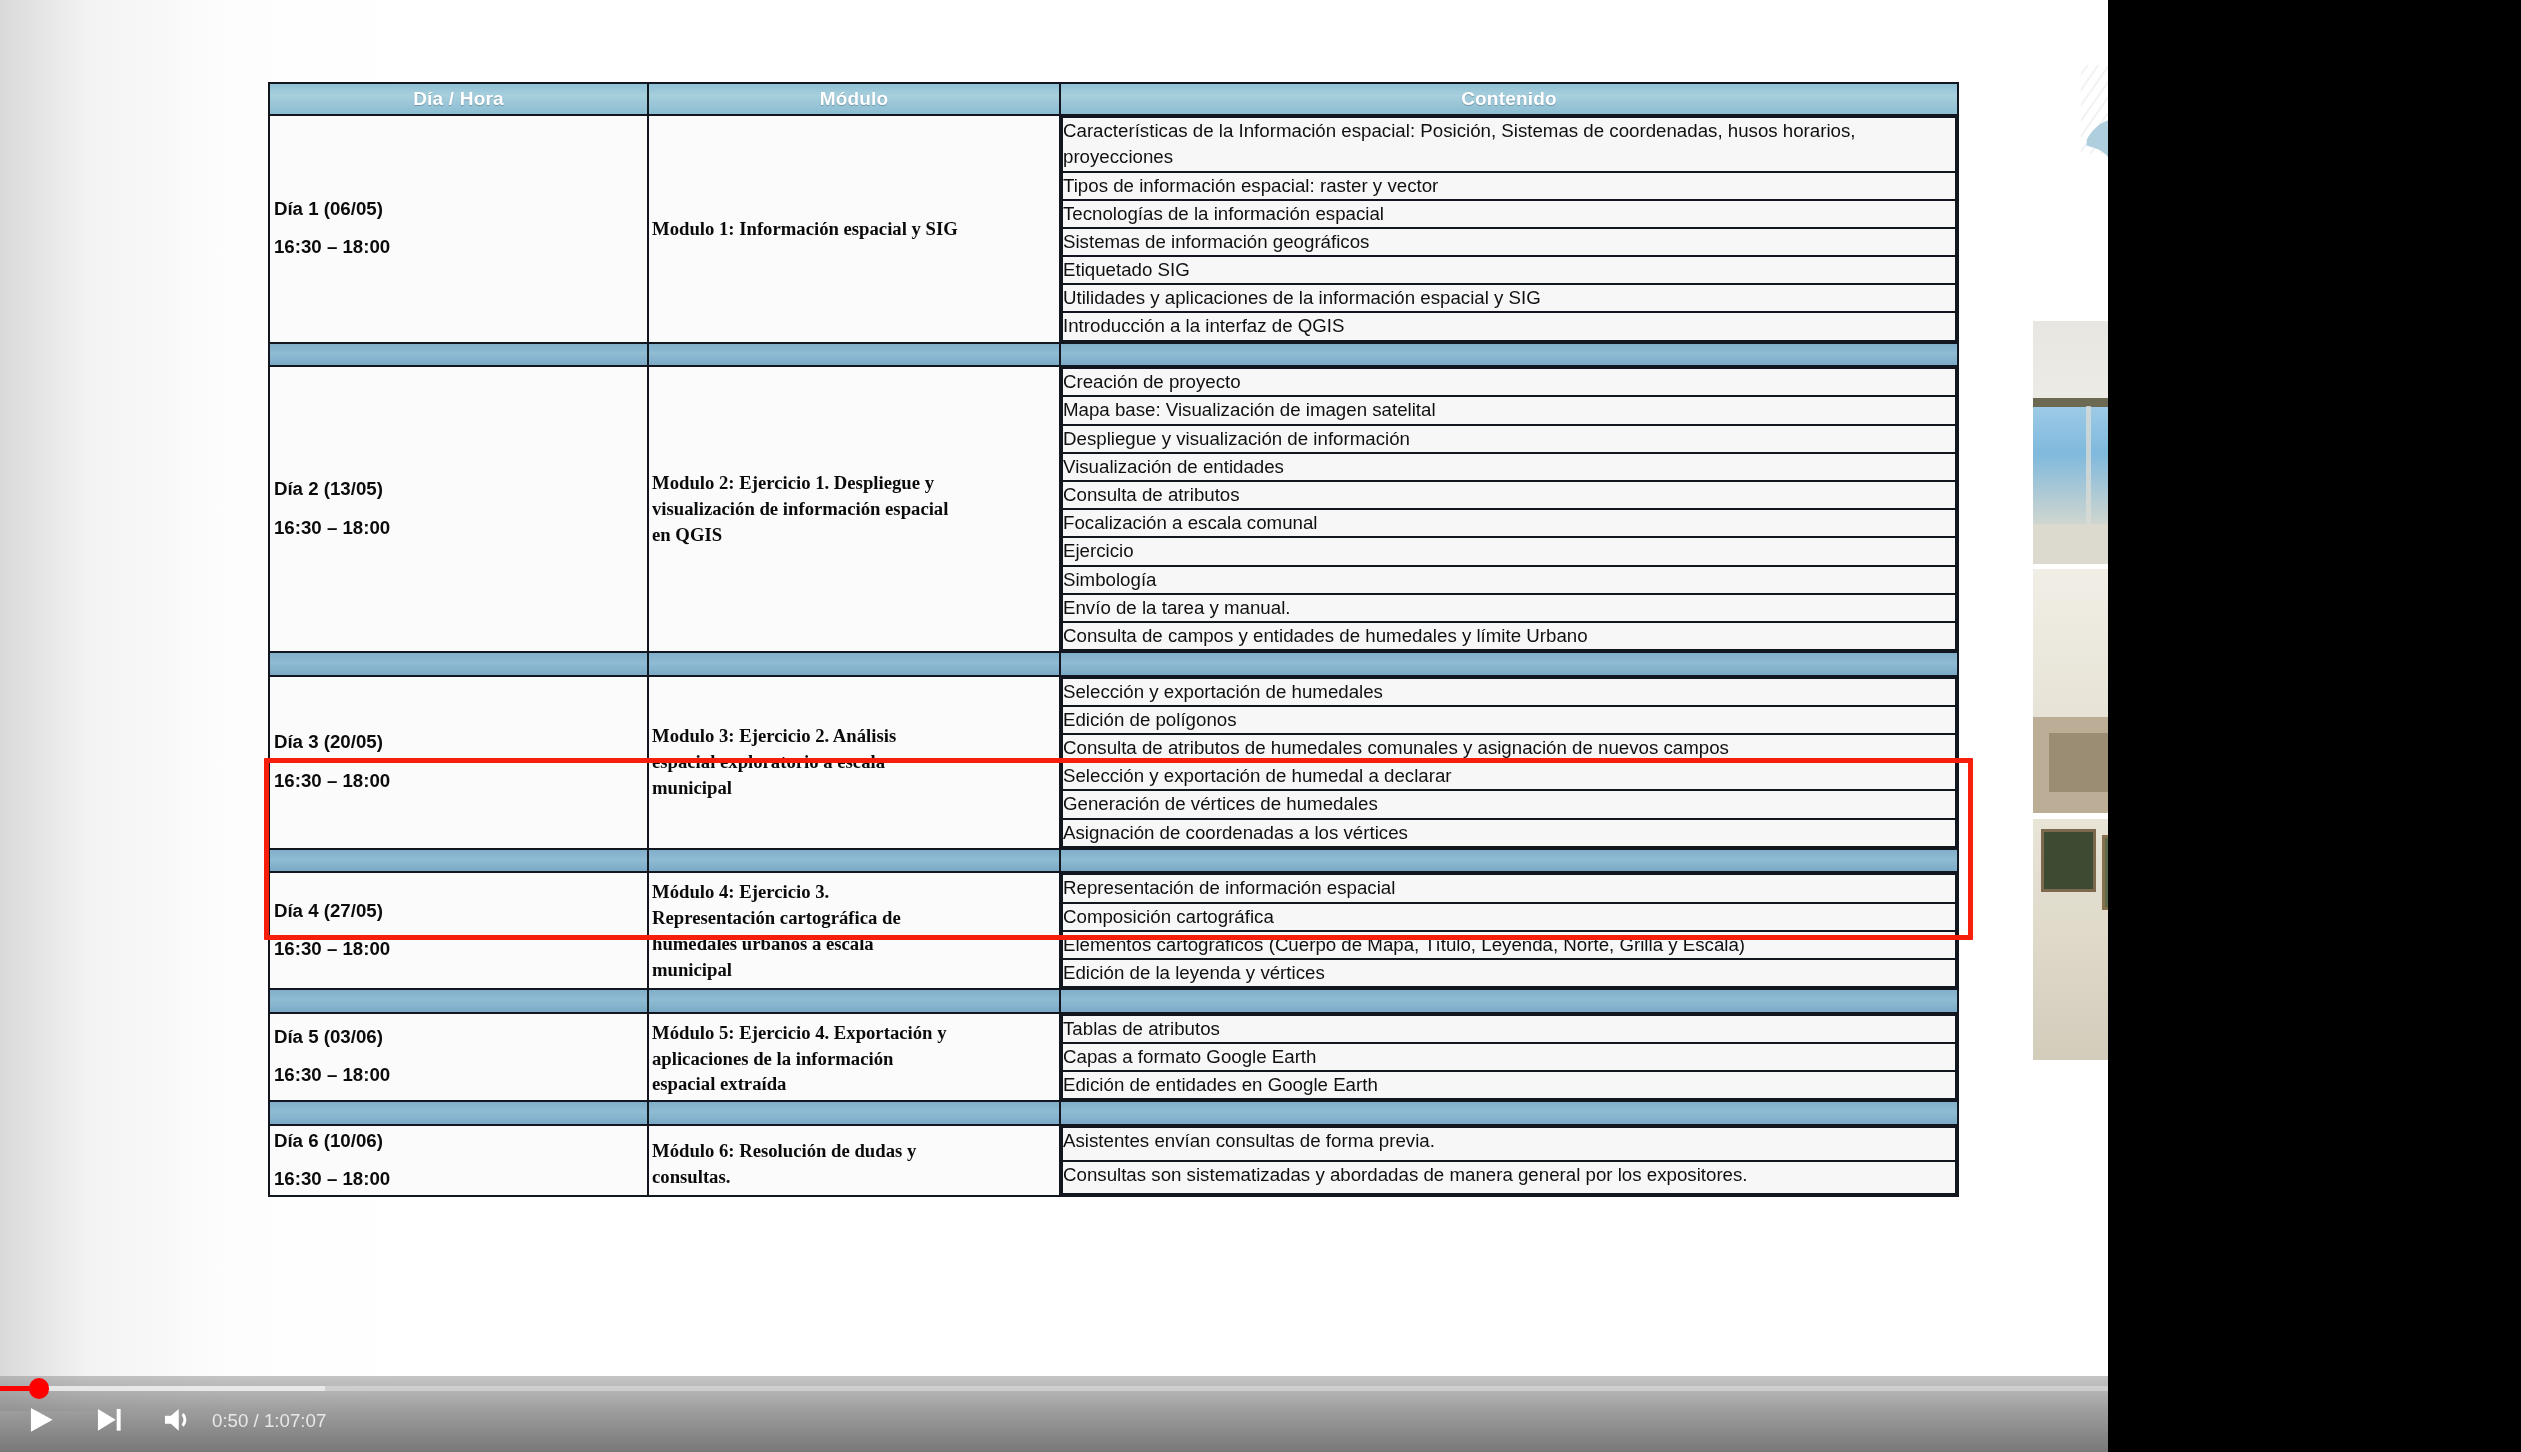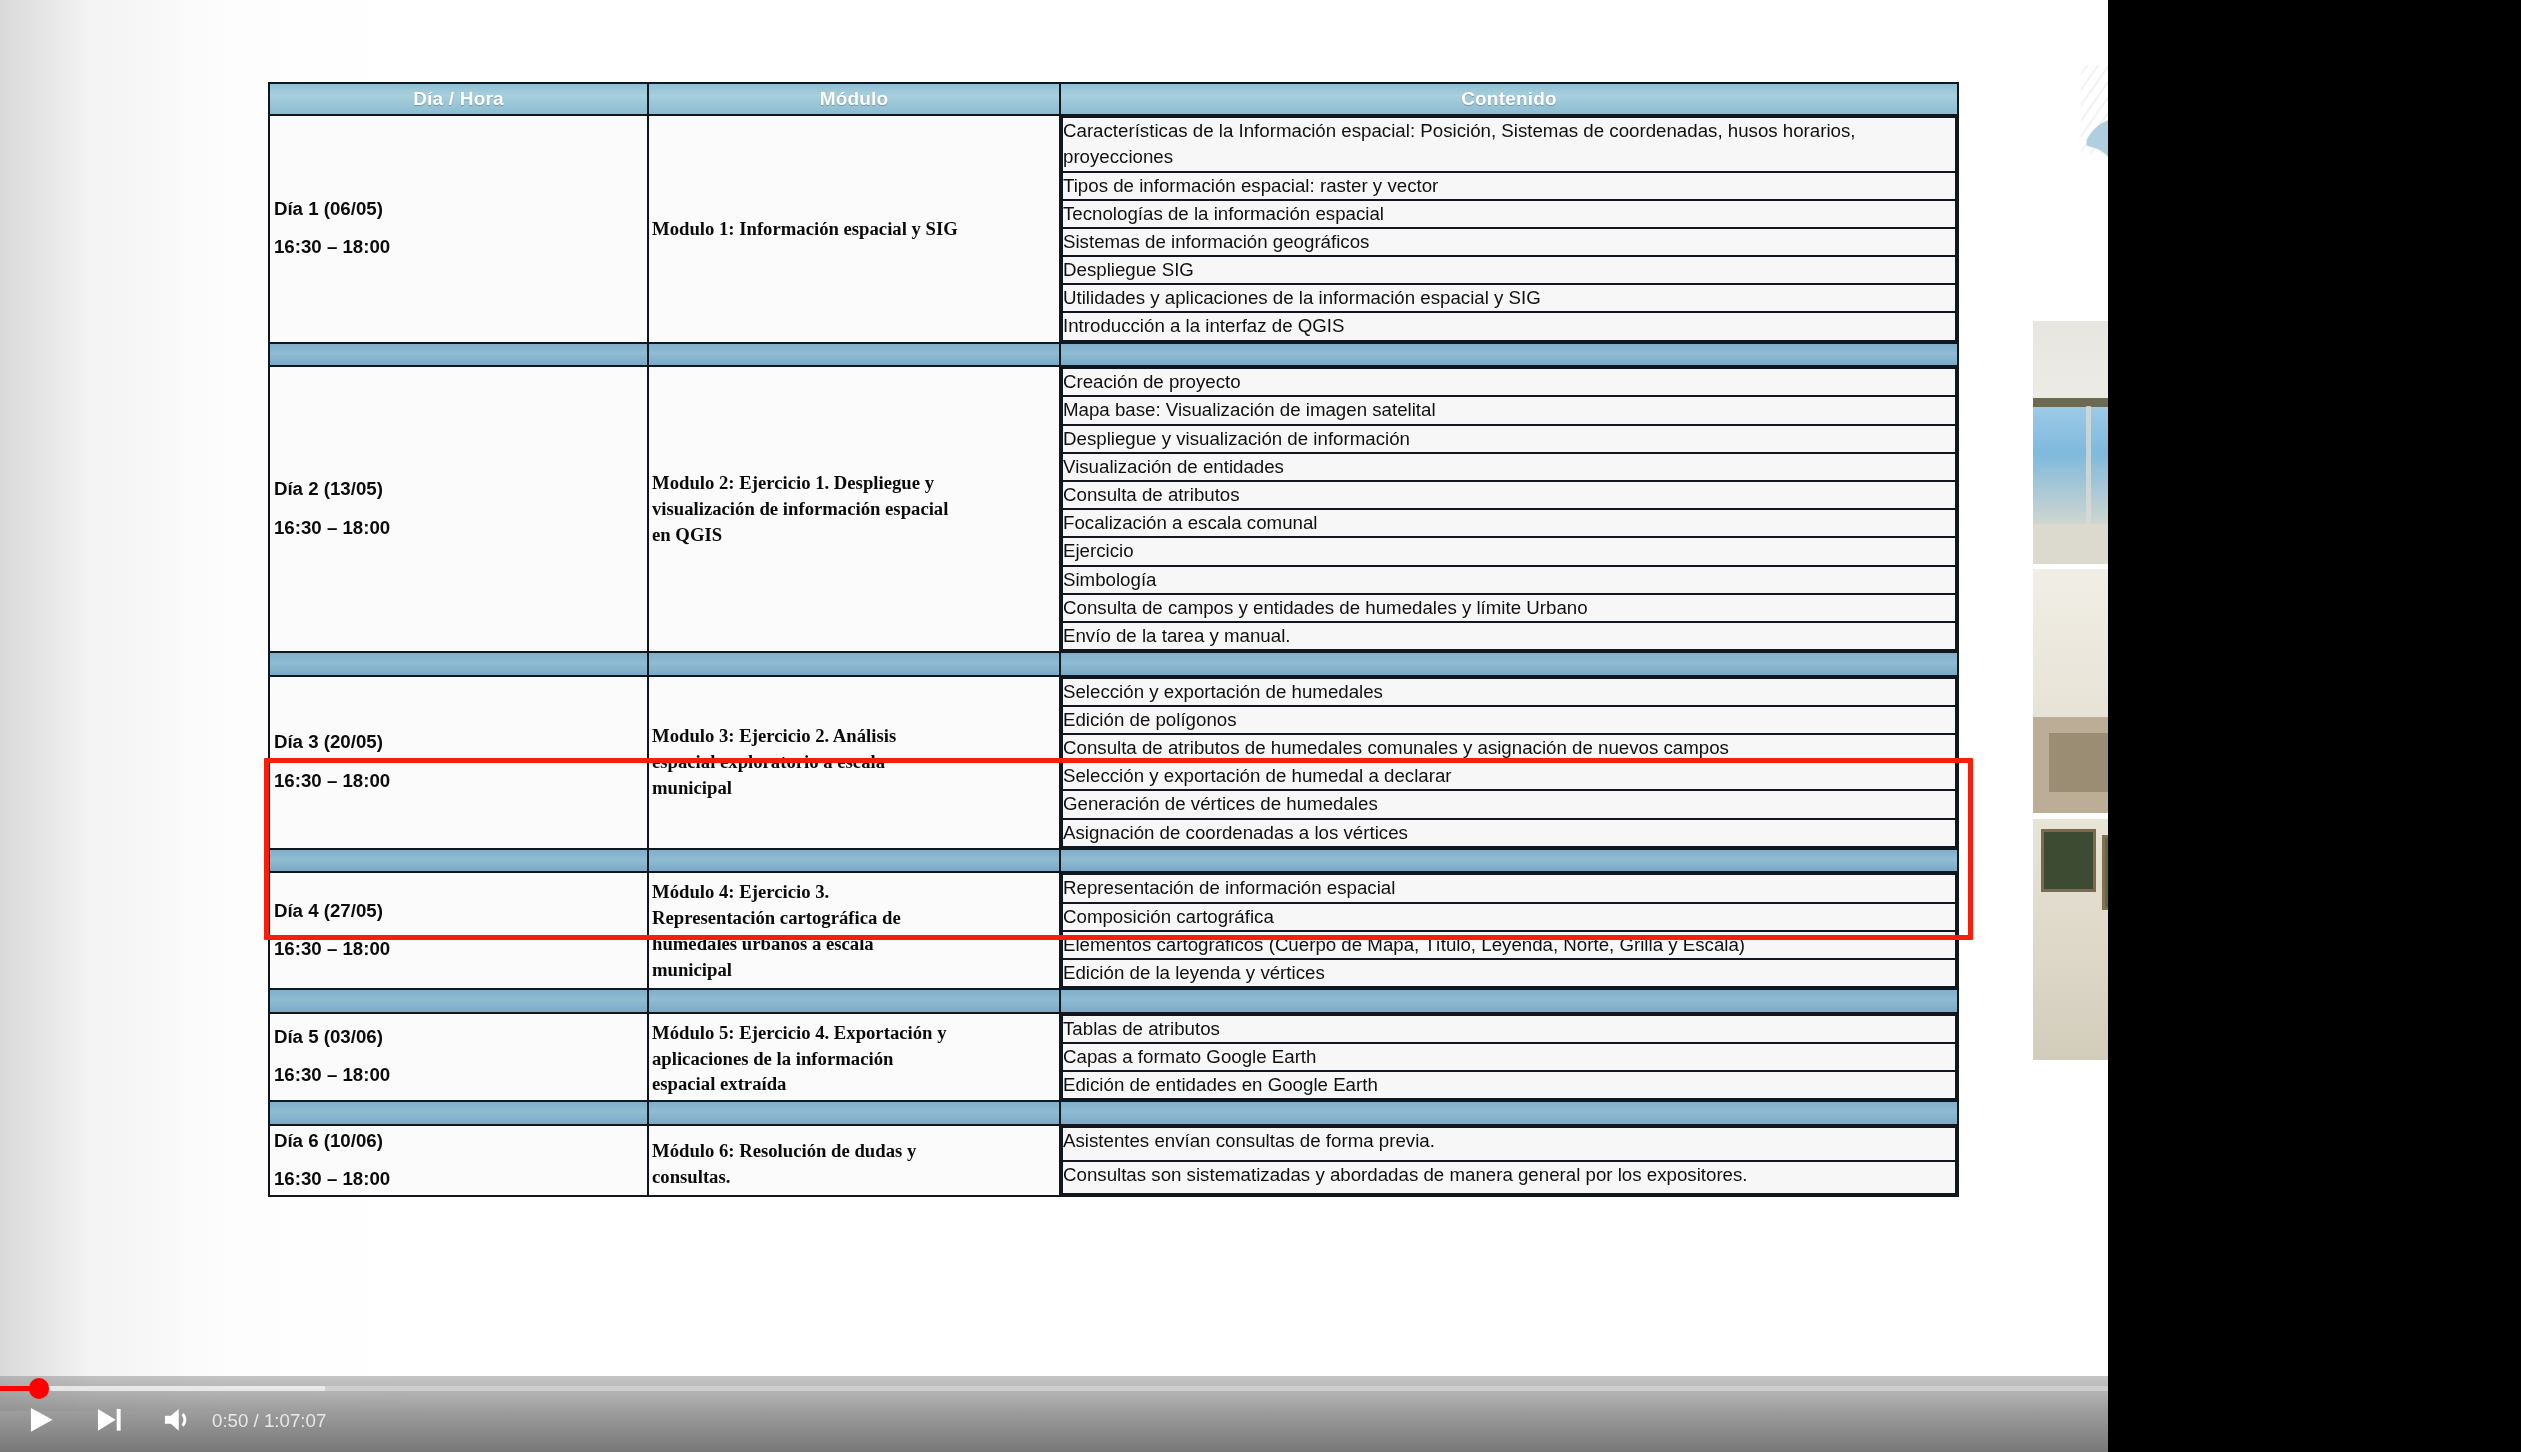--- a/index.html
+++ b/index.html
@@ -226,21 +226,21 @@
               <tr>
                   <td>Tipos de información espacial: raster y vector</td>
                 </tr>
               <tr>
                   <td>Tecnologías de la información espacial</td>
                 </tr>
               <tr>
                   <td>Sistemas de información geográficos</td>
                 </tr>
               <tr>
-                  <td>Despliegue SIG</td>
+                  <td>Etiquetado SIG</td>
                 </tr>
               <tr>
                   <td>Utilidades y aplicaciones de la información espacial y SIG</td>
                 </tr>
               <tr>
                   <td>Introducción a la interfaz de QGIS</td>
                 </tr>
             </tbody>
           </table>
         </td>
@@ -287,24 +287,24 @@
               <tr>
                   <td>Focalización a escala comunal</td>
                 </tr>
               <tr>
                   <td>Ejercicio</td>
                 </tr>
               <tr>
                   <td>Simbología</td>
                 </tr>
               <tr>
+                  <td>Envío de la tarea y manual.</td>
+                </tr>
+              <tr>
                   <td>Consulta de campos y entidades de humedales y límite Urbano</td>
-                </tr>
-              <tr>
-                  <td>Envío de la tarea y manual.</td>
                 </tr>
             </tbody>
           </table>
         </td>
       </tr>
 
       <tr class="spacer">
         <td></td>
         <td></td>
         <td></td>

